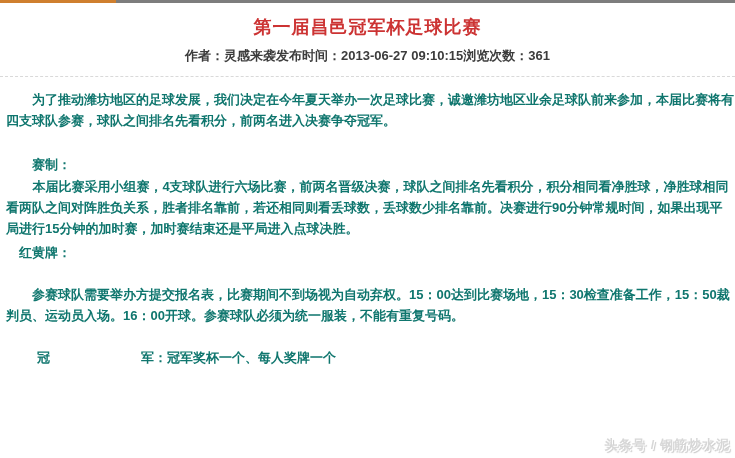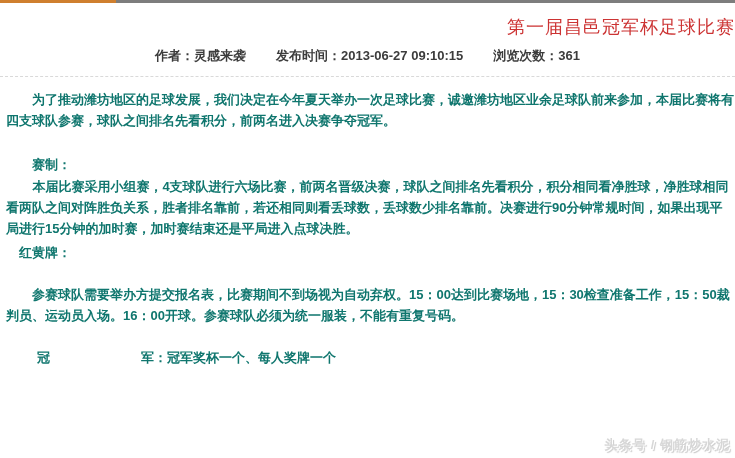--- a/index.html
+++ b/index.html
@@ -17,30 +17,28 @@
 
   .header {
     text-align: center;
     padding-top: 13px;
     padding-bottom: 11px;
     border-bottom: 1px dashed #d9d9d9;
   }
   .title {
     font-size: 18px;
     line-height: 22px;
-    font-weight: normal;
+    font-weight: bold;
     color: #cc3333;
     letter-spacing: 1px;
-    text-align: right;
   }
   .meta {
     margin-top: 9px;
     display: flex;
     justify-content: center;
-    gap: 30px;
     font-size: 13px;
     font-weight: bold;
     color: #3c3c3c;
   }
 
   .article {
     padding: 0 6px;
     font-size: 13px;
     line-height: 21px;
     font-weight: bold;

